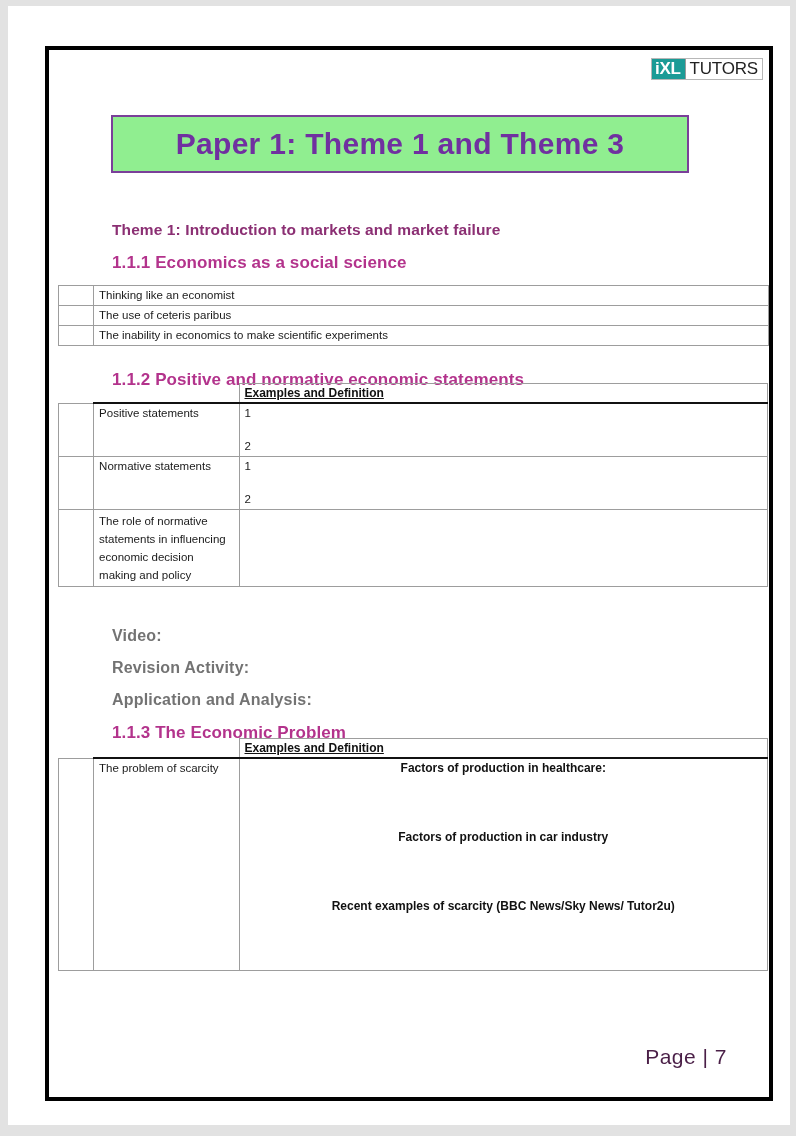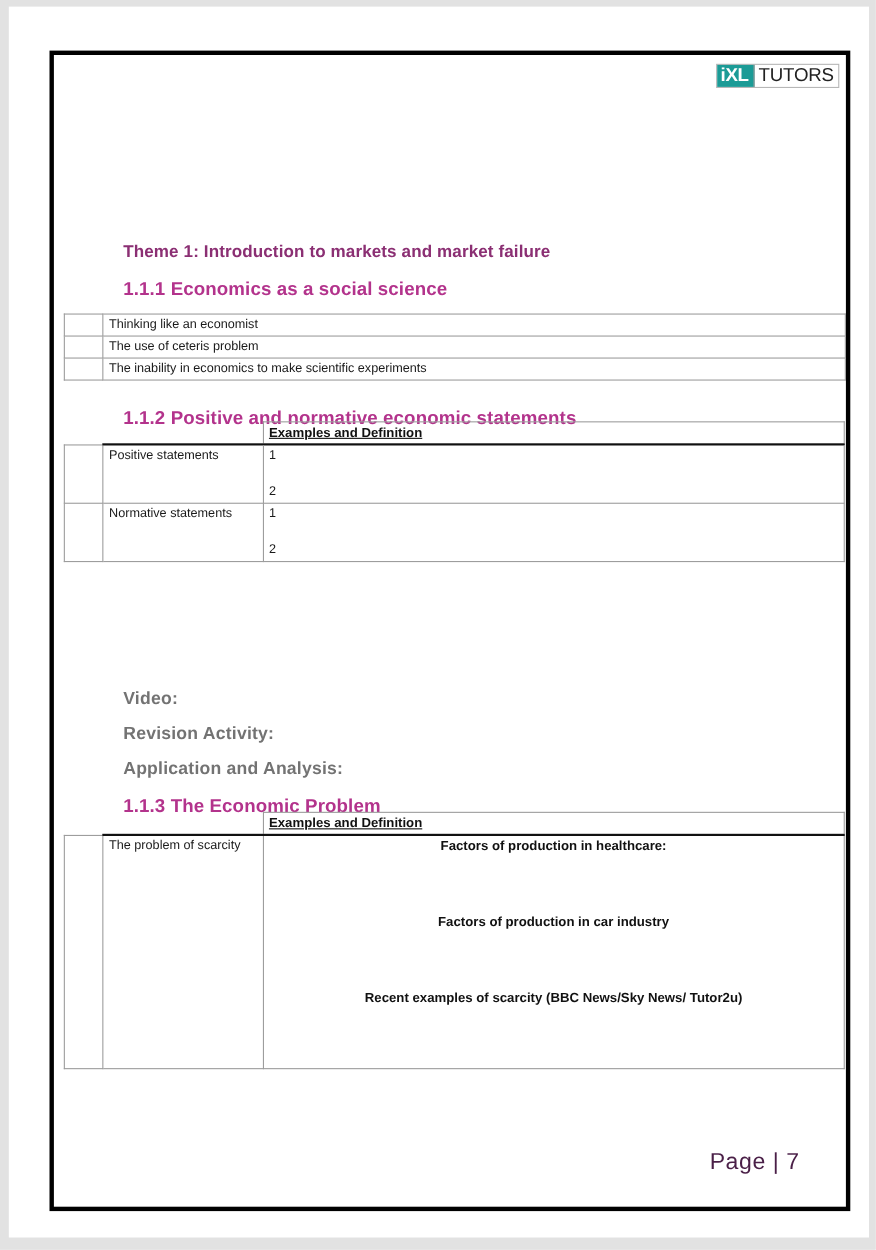--- a/index.html
+++ b/index.html
@@ -172,38 +172,41 @@
 <body>
 
 <div class="page-sheet">
   <div class="page-frame">
 
     <div class="logo">
       <span class="logo-ixl">iXL</span>
       <span class="logo-tutors">TUTORS</span>
     </div>
 
+    <div class="title-banner">
+      <span class="title-banner-text">Paper 1: Theme 1 and Theme 3</span>
+    </div>
 
     <div class="theme-heading">Theme 1: Introduction to markets and market failure</div>
 
     <div class="sub-heading" style="top:203px">1.1.1 Economics as a social science</div>
 
     <table class="tbl" style="left:9px; top:235px; width:710px;">
       <colgroup>
           <col class="col-narrow">
           <col style="width:675px">
         </colgroup>
       <tbody>
         <tr>
           <td></td>
           <td>Thinking like an economist</td>
         </tr>
         <tr>
           <td></td>
-          <td>The use of ceteris problem</td>
+          <td>The use of ceteris paribus</td>
         </tr>
         <tr>
           <td></td>
           <td>The inability in economics to make scientific experiments</td>
         </tr>
       </tbody>
     </table>
 
     <div class="sub-heading" style="top:320px">1.1.2 Positive and normative economic statements</div>
 
@@ -232,20 +235,27 @@
         </tr>
         <tr>
           <td></td>
           <td class="vmid">Normative statements</td>
           <td>
             <span class="num-row">1</span>
             <span class="num-gap"></span>
             <span class="num-row">2</span>
           </td>
         </tr>
+        <tr>
+          <td></td>
+          <td style="line-height:18px">The role of normative statements in influencing economic decision making and policy</td>
+          <td>
+            <span class="spacer-md"></span>
+          </td>
+        </tr>
       </tbody>
     </table>
 
     <div class="bold-line" style="top:577px">Video:</div>
     <div class="bold-line" style="top:609px">Revision Activity:</div>
     <div class="bold-line" style="top:641px">Application and Analysis:</div>
 
     <div class="sub-heading" style="top:673px">1.1.3 The Economic Problem</div>
 
     <table class="tbl" style="left:9px; top:688px; width:710px;">

